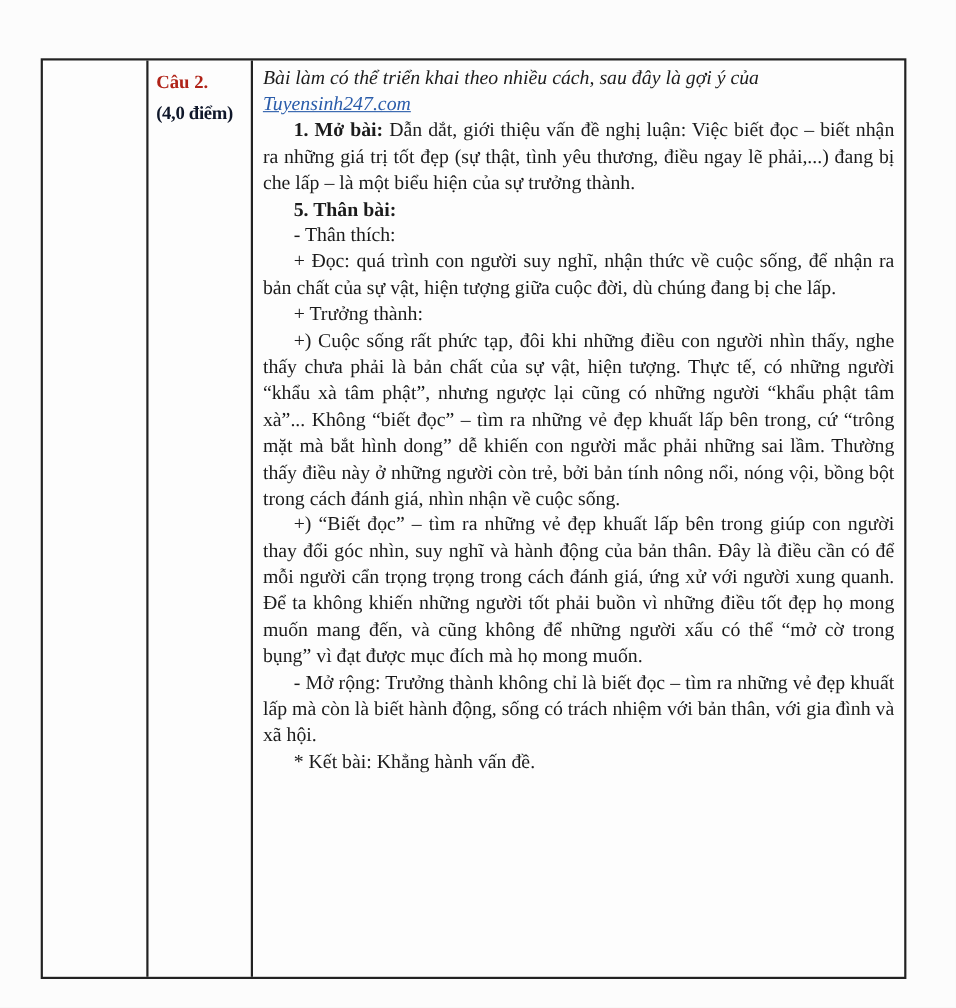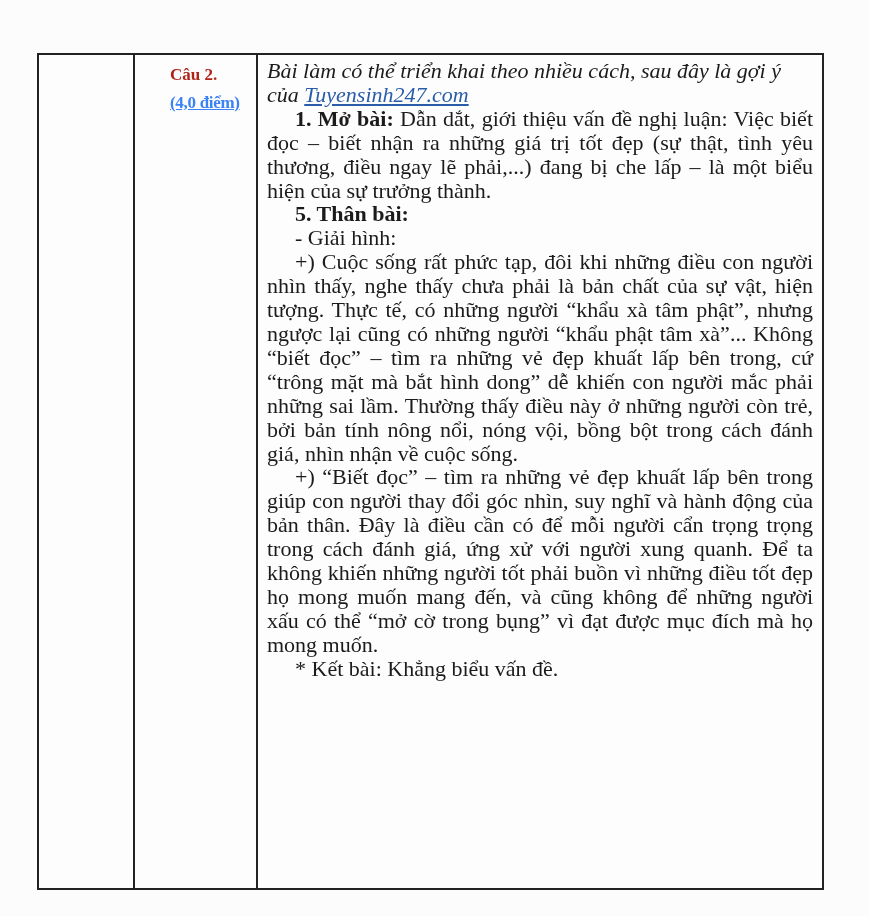--- a/index.html
+++ b/index.html
@@ -35,28 +35,27 @@
     width: 96px;
     border-right: 2px solid #222;
   }
   .col-q {
     width: 95px;
     border-right: 2px solid #222;
     padding: 6px 4px 0 7px;
     font-size: 17px;
     line-height: 28px;
     font-weight: 700;
-    margin-left: 28px;
   }
   .q-num { color: #b02318; }
-  .q-pts { color: #3b82f6; letter-spacing: -0.3px; text-decoration: underline; }
+  .q-pts { color: #0f172a; letter-spacing: -0.3px; }
   .col-a {
     flex: 1;
     padding: 4px 9px 0 9px;
-    font-size: 22px;
+    font-size: 18px;
     line-height: 23.9px;
   }
   .para {
     margin: 0;
     text-align: justify;
   }
   .para b { font-weight: 700; margin-left: 28px; }
   .intro {
     font-style: italic;
     text-align: left;
@@ -79,20 +78,23 @@
     <div class="col col-q">
       <div class="q-num">Câu 2.</div>
       <div class="q-pts">(4,0 điểm)</div>
     </div>
 
     <div class="col col-a">
       <p class="para intro"><span>Bài làm có thể triển khai theo nhiều cách, sau đây là gợi ý của </span><a class="link">Tuyensinh247.com</a></p>
 
       <p class="para"><b>1. Mở bài:</b><span> Dẫn dắt, giới thiệu vấn đề nghị luận: Việc biết đọc – biết nhận ra những giá trị tốt đẹp (sự thật, tình yêu thương, điều ngay lẽ phải,...) đang bị che lấp – là một biểu hiện của sự trưởng thành.</span></p>
       <p class="para"><b>5. Thân bài:</b><span></span></p>
-      <p class="para"><b></b><span>- Giải hình:</span></p>
+      <p class="para"><b></b><span>- Thân thích:</span></p>
+      <p class="para"><b></b><span>+ Đọc: quá trình con người suy nghĩ, nhận thức về cuộc sống, để nhận ra bản chất của sự vật, hiện tượng giữa cuộc đời, dù chúng đang bị che lấp.</span></p>
+      <p class="para"><b></b><span>+ Trưởng thành:</span></p>
       <p class="para"><b></b><span>+) Cuộc sống rất phức tạp, đôi khi những điều con người nhìn thấy, nghe thấy chưa phải là bản chất của sự vật, hiện tượng. Thực tế, có những người “khẩu xà tâm phật”, nhưng ngược lại cũng có những người “khẩu phật tâm xà”... Không “biết đọc” – tìm ra những vẻ đẹp khuất lấp bên trong, cứ “trông mặt mà bắt hình dong” dễ khiến con người mắc phải những sai lầm. Thường thấy điều này ở những người còn trẻ, bởi bản tính nông nổi, nóng vội, bồng bột trong cách đánh giá, nhìn nhận về cuộc sống.</span></p>
       <p class="para"><b></b><span>+) “Biết đọc” – tìm ra những vẻ đẹp khuất lấp bên trong giúp con người thay đổi góc nhìn, suy nghĩ và hành động của bản thân. Đây là điều cần có để mỗi người cẩn trọng trọng trong cách đánh giá, ứng xử với người xung quanh. Để ta không khiến những người tốt phải buồn vì những điều tốt đẹp họ mong muốn mang đến, và cũng không để những người xấu có thể “mở cờ trong bụng” vì đạt được mục đích mà họ mong muốn.</span></p>
-      <p class="para"><b></b><span>* Kết bài: Khẳng biểu vấn đề.</span></p>
+      <p class="para"><b></b><span>- Mở rộng: Trưởng thành không chỉ là biết đọc – tìm ra những vẻ đẹp khuất lấp mà còn là biết hành động, sống có trách nhiệm với bản thân, với gia đình và xã hội.</span></p>
+      <p class="para"><b></b><span>* Kết bài: Khẳng hành vấn đề.</span></p>
     </div>
 
   </div>
 </div>
 
 </body></html>

